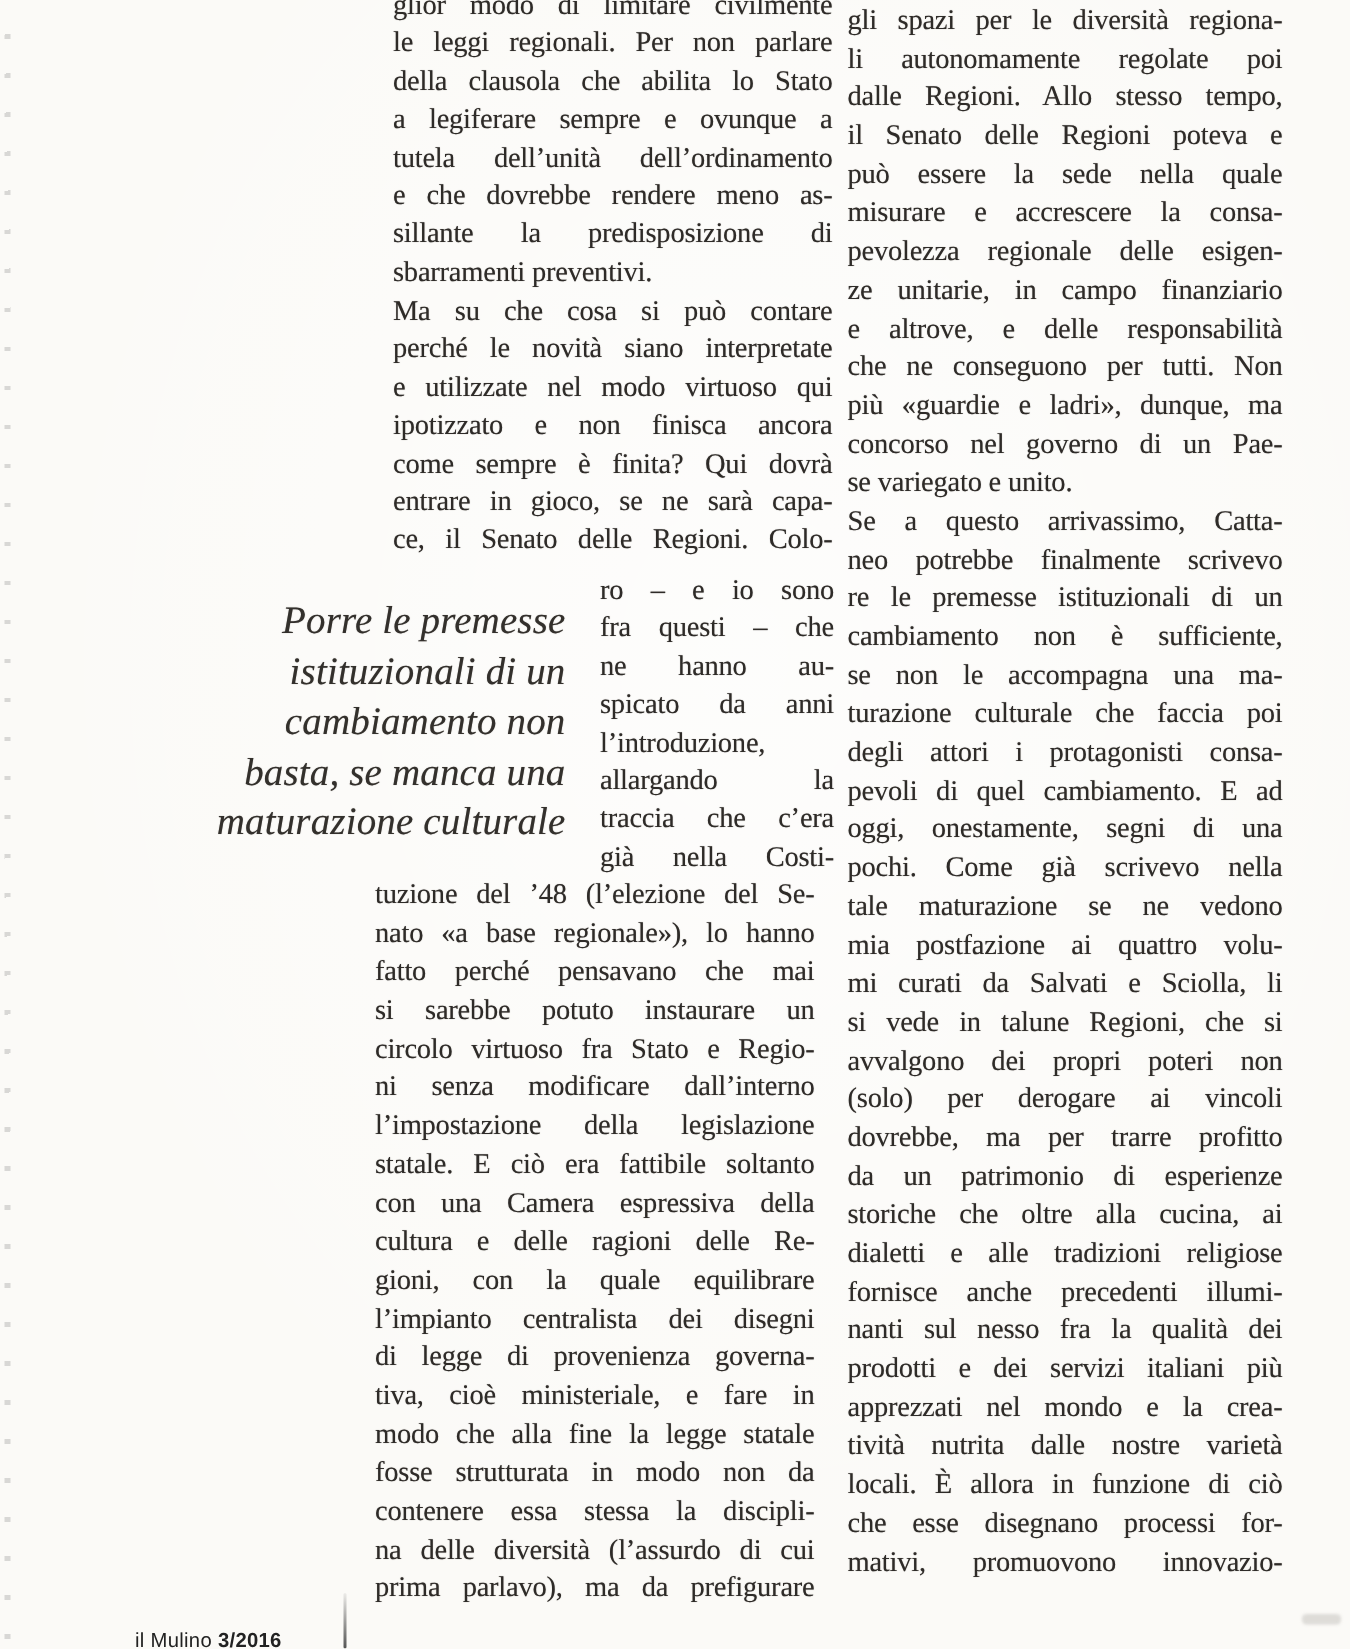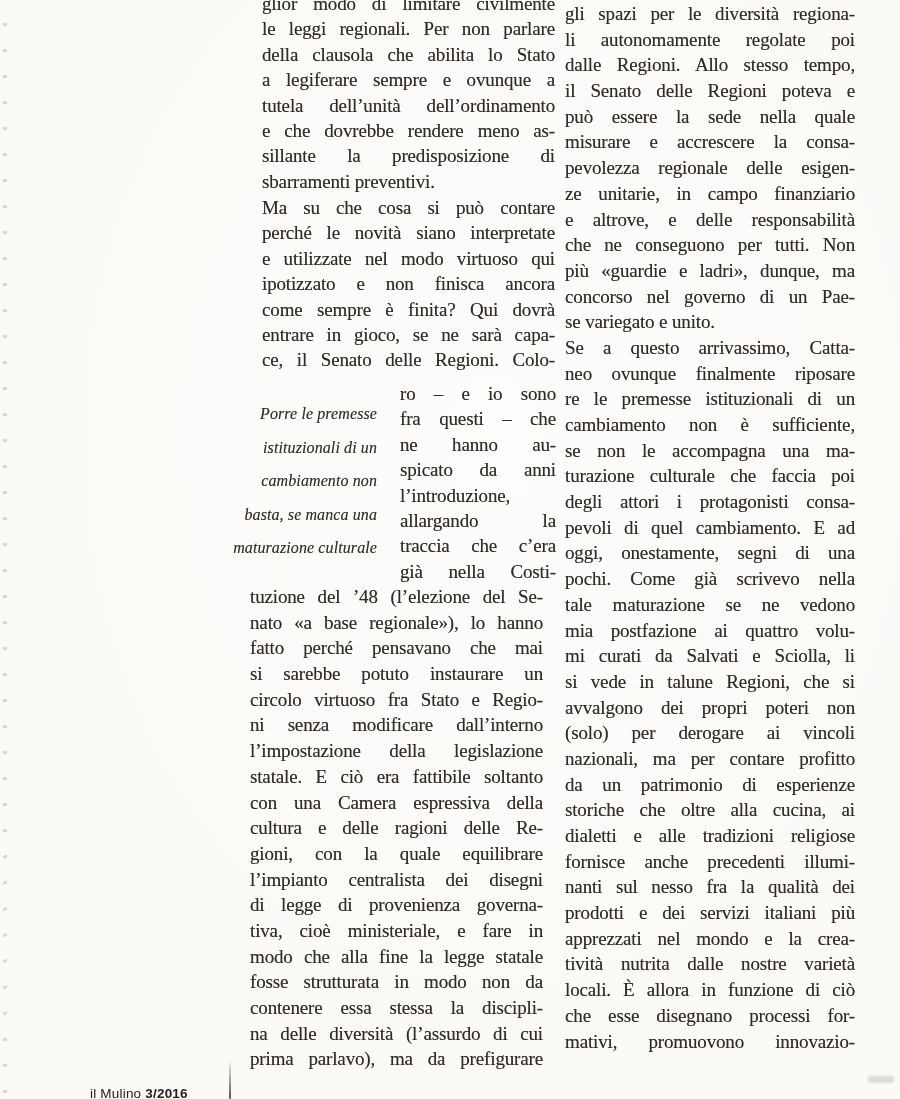--- a/index.html
+++ b/index.html
@@ -59,21 +59,21 @@
   .block-b { left: 262px; top: 195px; width: 293px; --lh: 25.4px; }
   .narrow  { left: 400px; top: 381px; width: 156px; --lh: 25.4px; }
   .block-c { left: 250px; top: 584px; width: 293px; --lh: 25.7px; }
   .col-right { left: 565px; top: 1px; width: 290px; --lh: 25.7px; }
 
   .pullquote {
     position: absolute;
     left: 126px;
     top: 397px;
     width: 251px;
-    font-size: 16px;
+    font-size: 26px;
     font-style: italic;
     color: #33302c;
     text-shadow: 0 0 0.6px rgba(55,48,42,0.5);
     letter-spacing: 0.1px;
   }
   .pullquote .tl {
     white-space: nowrap;
     text-align: right;
     text-align-last: right;
     height: 33.5px;
@@ -190,36 +190,36 @@
         <div class="tl">pevolezza regionale delle esigen-</div>
         <div class="tl">ze unitarie, in campo finanziario</div>
         <div class="tl">e altrove, e delle responsabilità</div>
         <div class="tl">che ne conseguono per tutti. Non</div>
         <div class="tl">più «guardie e ladri», dunque, ma</div>
         <div class="tl">concorso nel governo di un Pae-</div>
         <div class="tl nj">se variegato e unito.</div>
       </div>
     <div>
         <div class="tl">Se a questo arrivassimo, Catta-</div>
-        <div class="tl">neo ovunque finalmente riposare</div>
+        <div class="tl">neo potrebbe finalmente scrivevo</div>
         <div class="tl">re le premesse istituzionali di un</div>
         <div class="tl">cambiamento non è sufficiente,</div>
         <div class="tl">se non le accompagna una ma-</div>
         <div class="tl">turazione culturale che faccia poi</div>
         <div class="tl">degli attori i protagonisti consa-</div>
         <div class="tl">pevoli di quel cambiamento. E ad</div>
         <div class="tl">oggi, onestamente, segni di una</div>
         <div class="tl">pochi. Come già scrivevo nella</div>
         <div class="tl">tale maturazione se ne vedono</div>
         <div class="tl">mia postfazione ai quattro volu-</div>
         <div class="tl">mi curati da Salvati e Sciolla, li</div>
         <div class="tl">si vede in talune Regioni, che si</div>
         <div class="tl">avvalgono dei propri poteri non</div>
         <div class="tl">(solo) per derogare ai vincoli</div>
-        <div class="tl">nazionali, ma per contare profitto</div>
+        <div class="tl">dovrebbe, ma per trarre profitto</div>
         <div class="tl">da un patrimonio di esperienze</div>
         <div class="tl">storiche che oltre alla cucina, ai</div>
         <div class="tl">dialetti e alle tradizioni religiose</div>
         <div class="tl">fornisce anche precedenti illumi-</div>
         <div class="tl">nanti sul nesso fra la qualità dei</div>
         <div class="tl">prodotti e dei servizi italiani più</div>
         <div class="tl">apprezzati nel mondo e la crea-</div>
         <div class="tl">tività nutrita dalle nostre varietà</div>
         <div class="tl">locali. È allora in funzione di ciò</div>
         <div class="tl">che esse disegnano processi for-</div>

